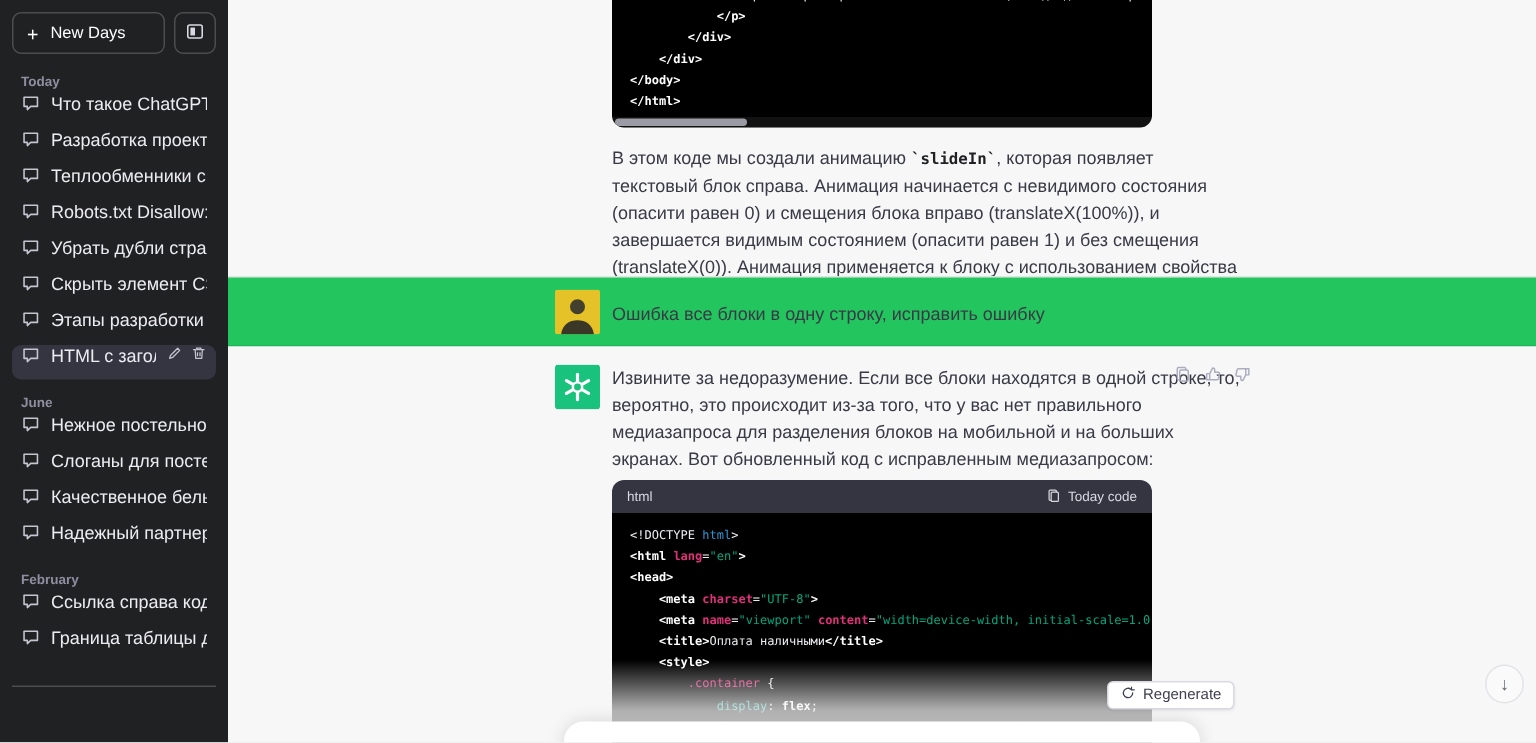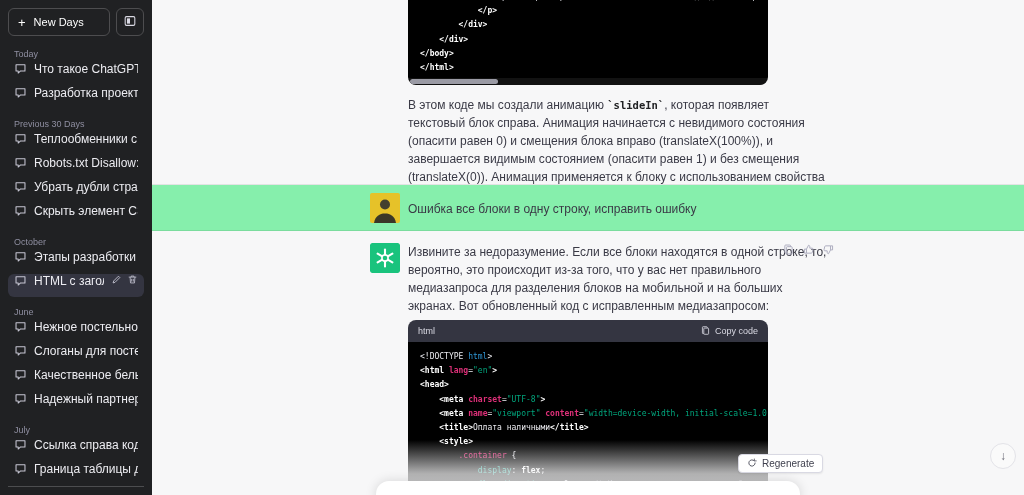--- a/index.html
+++ b/index.html
@@ -6,34 +6,34 @@
   html,body { background:#e8e8ec; }
   body { font-family: "Liberation Sans", sans-serif; }
   .app { width:1024px; height:495px; overflow:hidden; display:flex; background:#f7f7f8; position:relative; }
 
   
   .side { width:152px; flex:0 0 152px; background:#202123; color:#ececf1; display:flex; flex-direction:column; overflow:hidden; padding:8px 8px 0 8px; }
   .topbar { display:flex; gap:6px; margin-bottom:4px; }
   .newchat { flex:1; height:28px; border:1px solid #4d4d4f; border-radius:6px; background:transparent; color:#fff; font-size:11px; display:flex; align-items:center; gap:8px; padding:0 9px; cursor:pointer; font-family:inherit; }
   .newchat .plus { font-size:13px; line-height:1; }
   .toggle { width:28px; height:28px; border:1px solid #4d4d4f; border-radius:6px; background:transparent; color:#d9d9e3; display:flex; align-items:center; justify-content:center; cursor:pointer; }
-  .sec-label { font-size:9px; font-weight:400; color:#8e8ea0; padding:9px 6px 3px 6px; white-space:nowrap; overflow:hidden; }
+  .sec-label { font-size:9px; font-weight:700; color:#8e8ea0; padding:9px 6px 3px 6px; white-space:nowrap; overflow:hidden; }
   .item { height:23px; margin-bottom:1px; display:flex; gap:7px; padding:0 6px; border-radius:6px; font-size:12px; color:#ececf1; white-space:nowrap; cursor:pointer; }
   .item svg { flex:0 0 auto; color:#c5c5d2; }
   .item .ttl { flex:1; overflow:hidden; white-space:nowrap; }
   .item.selected { background:#343541; }
   .item .act { display:flex; gap:5px; color:#c5c5d2; }
   .side-bottom { margin-top:auto; border-top:1px solid rgba(255,255,255,0.2); padding:5px 0 8px 0; }
   .upgrade { display:flex; align-items:center; gap:9px; font-size:11px; height:24px; padding:0 6px; border-radius:6px; cursor:pointer; color:#ececf1; }
 
   
   .main { flex:1; position:relative; display:flex; flex-direction:column; overflow:hidden; background:#f7f7f8; }
   .row { position:relative; }
   .row.gray { background:#f7f7f8; }
-  .row.white { background:#86efac; }
+  .row.white { background:#22c55e; }
   .row1 { height:185px; border-bottom:1px solid rgba(0,0,0,0.08); }
   .row1 .inner { margin-left:256px; width:420px; }
   .row2 { height:46px; border-bottom:1px solid rgba(0,0,0,0.08); display:flex; padding:8px 0 0 218px; gap:8px; }
   .row3 { flex:1; overflow:hidden; display:flex; padding:12px 0 0 218px; gap:8px; }
   .avatar { width:30px; height:30px; flex:0 0 30px; border-radius:2px; overflow:hidden; }
   .msgtext { font-size:12px; line-height:18px; color:#3a3a46; }
   .row2 .msgtext { padding-top:7px; }
   .inline-code { font-family:"DejaVu Sans Mono", monospace; font-weight:700; font-size:10.5px; color:#202123; }
   .content { width:420px; }
   .para2 { height:74px; overflow:hidden; }
@@ -98,21 +98,20 @@
               <path d="M2.5 3.5h11v7.5H8l-2.8 2.6v-2.6H2.5z"></path>
             </svg></span>
           <span class="ttl">Что такое ChatGPT?</span>
         </div>
         <div class="item">
           <span><svg viewBox="0 0 16 16" width="13" height="13" fill="none" stroke="currentColor" stroke-width="1.3" stroke-linejoin="round">
               <path d="M2.5 3.5h11v7.5H8l-2.8 2.6v-2.6H2.5z"></path>
             </svg></span>
           <span class="ttl">Разработка проекта uKit Alt</span>
         </div>
-        <div class="sec-label">Previous 30 Days</div>
         <div class="item">
           <span><svg viewBox="0 0 16 16" width="13" height="13" fill="none" stroke="currentColor" stroke-width="1.3" stroke-linejoin="round">
               <path d="M2.5 3.5h11v7.5H8l-2.8 2.6v-2.6H2.5z"></path>
             </svg></span>
           <span class="ttl">Теплообменники с пластина</span>
         </div>
         <div class="item">
           <span><svg viewBox="0 0 16 16" width="13" height="13" fill="none" stroke="currentColor" stroke-width="1.3" stroke-linejoin="round">
               <path d="M2.5 3.5h11v7.5H8l-2.8 2.6v-2.6H2.5z"></path>
             </svg></span>
@@ -123,21 +122,20 @@
               <path d="M2.5 3.5h11v7.5H8l-2.8 2.6v-2.6H2.5z"></path>
             </svg></span>
           <span class="ttl">Убрать дубли страниц пагин</span>
         </div>
         <div class="item">
           <span><svg viewBox="0 0 16 16" width="13" height="13" fill="none" stroke="currentColor" stroke-width="1.3" stroke-linejoin="round">
               <path d="M2.5 3.5h11v7.5H8l-2.8 2.6v-2.6H2.5z"></path>
             </svg></span>
           <span class="ttl">Скрыть элемент CSS</span>
         </div>
-        <div class="sec-label">October</div>
         <div class="item">
           <span><svg viewBox="0 0 16 16" width="13" height="13" fill="none" stroke="currentColor" stroke-width="1.3" stroke-linejoin="round">
               <path d="M2.5 3.5h11v7.5H8l-2.8 2.6v-2.6H2.5z"></path>
             </svg></span>
           <span class="ttl">Этапы разработки сайта</span>
         </div>
         <div class="item selected">
           <span><svg viewBox="0 0 16 16" width="13" height="13" fill="none" stroke="currentColor" stroke-width="1.3" stroke-linejoin="round">
               <path d="M2.5 3.5h11v7.5H8l-2.8 2.6v-2.6H2.5z"></path>
             </svg></span>
@@ -169,21 +167,21 @@
               <path d="M2.5 3.5h11v7.5H8l-2.8 2.6v-2.6H2.5z"></path>
             </svg></span>
           <span class="ttl">Качественное белье нежно</span>
         </div>
         <div class="item">
           <span><svg viewBox="0 0 16 16" width="13" height="13" fill="none" stroke="currentColor" stroke-width="1.3" stroke-linejoin="round">
               <path d="M2.5 3.5h11v7.5H8l-2.8 2.6v-2.6H2.5z"></path>
             </svg></span>
           <span class="ttl">Надежный партнер сайтов</span>
         </div>
-        <div class="sec-label">July</div>
+        <div class="sec-label">February</div>
         <div class="item">
           <span><svg viewBox="0 0 16 16" width="13" height="13" fill="none" stroke="currentColor" stroke-width="1.3" stroke-linejoin="round">
               <path d="M2.5 3.5h11v7.5H8l-2.8 2.6v-2.6H2.5z"></path>
             </svg></span>
           <span class="ttl">Ссылка справа кода.</span>
         </div>
         <div class="item">
           <span><svg viewBox="0 0 16 16" width="13" height="13" fill="none" stroke="currentColor" stroke-width="1.3" stroke-linejoin="round">
               <path d="M2.5 3.5h11v7.5H8l-2.8 2.6v-2.6H2.5z"></path>
             </svg></span>
@@ -241,21 +239,21 @@
         <div class="codeblock cb2">
           <div class="codehead">
             <span>html</span>
             <button class="copybtn">
               <span>
                 <svg viewBox="0 0 16 16" width="11" height="11" fill="none" stroke="currentColor" stroke-width="1.2">
                   <rect x="5.5" y="4.5" width="7" height="9" rx="1"></rect>
                   <path d="M10.5 4.5v-1a1 1 0 0 0-1-1h-5a1 1 0 0 0-1 1v8a1 1 0 0 0 1 1h1"></path>
                 </svg>
               </span>
-              <span>Copy code</span>
+              <span>Today code</span>
             </button>
           </div>
           <pre class="code" id="code2"><div class="cl"><span class="c-pl">&lt;!DOCTYPE </span><span class="c-kw">html</span><span class="c-pl">&gt;</span></div><div class="cl"><span class="c-tag">&lt;html</span><span class="c-pl"> </span><span class="c-attr">lang</span><span class="c-pl">=</span><span class="c-str">"en"</span><span class="c-tag">&gt;</span></div><div class="cl"><span class="c-tag">&lt;head&gt;</span></div><div class="cl"><span class="c-pl">    </span><span class="c-tag">&lt;meta</span><span class="c-pl"> </span><span class="c-attr">charset</span><span class="c-pl">=</span><span class="c-str">"UTF-8"</span><span class="c-tag">&gt;</span></div><div class="cl"><span class="c-pl">    </span><span class="c-tag">&lt;meta</span><span class="c-pl"> </span><span class="c-attr">name</span><span class="c-pl">=</span><span class="c-str">"viewport"</span><span class="c-pl"> </span><span class="c-attr">content</span><span class="c-pl">=</span><span class="c-str">"width=device-width, initial-scale=1.0"</span></div><div class="cl"><span class="c-pl">    </span><span class="c-tag">&lt;title&gt;</span><span class="c-pl">Оплата наличными</span><span class="c-tag">&lt;/title&gt;</span></div><div class="cl"><span class="c-pl">    </span><span class="c-tag">&lt;style&gt;</span></div><div class="cl"><span class="c-pl">        </span><span class="c-sel">.container</span><span class="c-pl"> {</span></div><div class="cl"><span class="c-pl">            </span><span class="c-prop">display</span><span class="c-pl">: </span><span class="c-val">flex</span><span class="c-pl">;</span></div><div class="cl"><span class="c-pl">            </span><span class="c-prop">flex-direction</span><span class="c-pl">: </span><span class="c-val">column</span><span class="c-pl">; </span><span class="c-com">/* Изменяем направление в столбец для мобильных устройств */</span></div></pre>
         </div>
       </div>
       <div class="actions">
         <button>
           <span>
             <svg viewBox="0 0 16 16" width="13" height="13" fill="none" stroke="currentColor" stroke-width="1.2">
               <rect x="5.5" y="4.5" width="7" height="9" rx="1"></rect>

